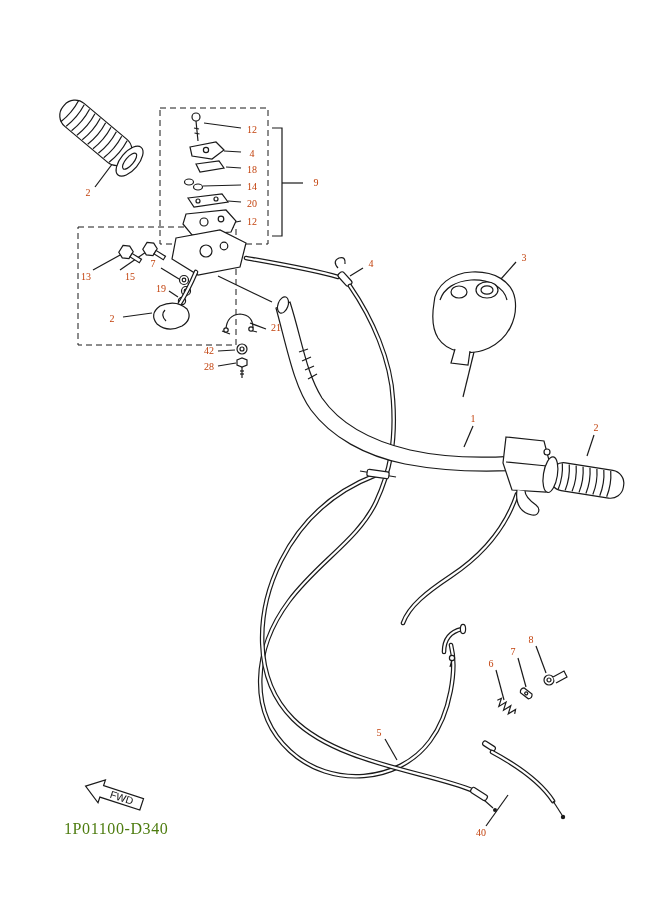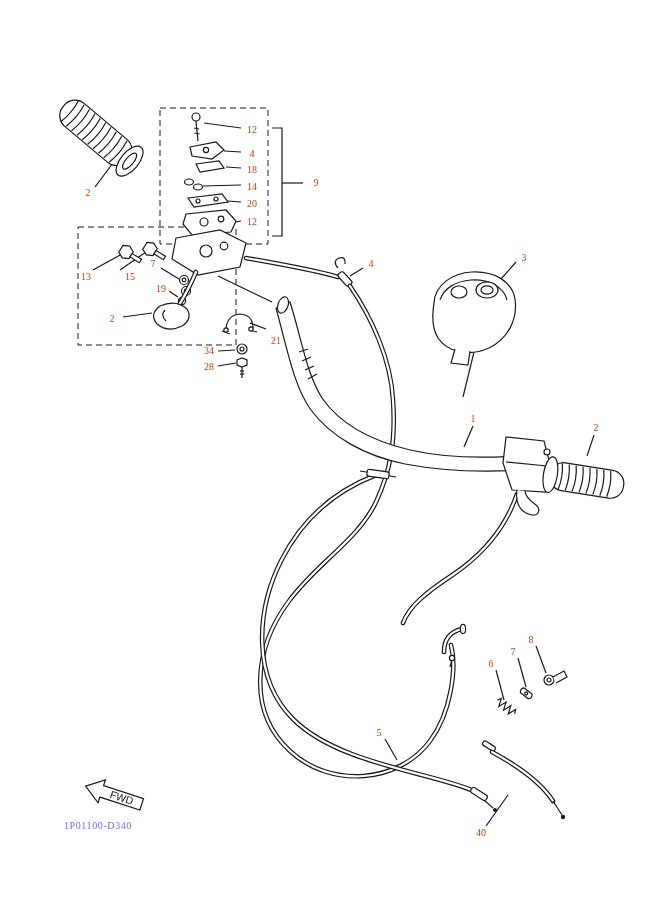--- a/index.html
+++ b/index.html
@@ -6,21 +6,21 @@
   #page {
     position:relative; width:661px; height:913px; background:#ffffff;
     font-family:"Liberation Serif", serif; overflow:hidden;
   }
   #art { position:absolute; left:0; top:0; }
   .plabel {
     position:absolute; transform:translate(-50%,-50%);
     font-size:10px; color:#c2410c; line-height:1; white-space:nowrap;
   }
   #part-code {
-    position:absolute; font-size:10px; letter-spacing:0.6px; color:#8b5cf6;
+    position:absolute; font-size:16px; letter-spacing:0.6px; color:#4d7c0f;
   }
   
   .ln  { fill:none; stroke:#1a1a1a; stroke-width:1.2; }
   .fw  { fill:#ffffff; stroke:#1a1a1a; stroke-width:1.2; }
   .dsh { fill:none; stroke:#1a1a1a; stroke-width:1; stroke-dasharray:6 4; }
   .co  { fill:none; stroke:#1a1a1a; stroke-width:4.6; stroke-linecap:round; }
   .ci  { fill:none; stroke:#ffffff; stroke-width:2.2; stroke-linecap:round; }
 </style>
 </head>
 <body>
@@ -275,22 +275,22 @@
   <div class="plabel" style="left:316px;top:183px">9</div>
   <div class="plabel" style="left:252px;top:204px">20</div>
   <div class="plabel" style="left:252px;top:222px">12</div>
   <div class="plabel" style="left:86px;top:277px">13</div>
   <div class="plabel" style="left:130px;top:277px">15</div>
   <div class="plabel" style="left:153px;top:264px">7</div>
   <div class="plabel" style="left:161px;top:289px">19</div>
   <div class="plabel" style="left:112px;top:319px">2</div>
   <div class="plabel" style="left:371px;top:264px">4</div>
   <div class="plabel" style="left:524px;top:258px">3</div>
-  <div class="plabel" style="left:276px;top:341px">21</div>
-  <div class="plabel" style="left:209px;top:351px">34</div>
+  <div class="plabel" style="left:276px;top:328px">21</div>
+  <div class="plabel" style="left:209px;top:351px">42</div>
   <div class="plabel" style="left:209px;top:367px">28</div>
   <div class="plabel" style="left:473px;top:419px">1</div>
   <div class="plabel" style="left:596px;top:428px">2</div>
   <div class="plabel" style="left:531px;top:640px">8</div>
   <div class="plabel" style="left:513px;top:652px">7</div>
   <div class="plabel" style="left:491px;top:664px">6</div>
   <div class="plabel" style="left:379px;top:733px">5</div>
   <div class="plabel" style="left:481px;top:833px">40</div>
 
   <div id="part-code" style="left:64px;top:820px">1P01100-D340</div>

